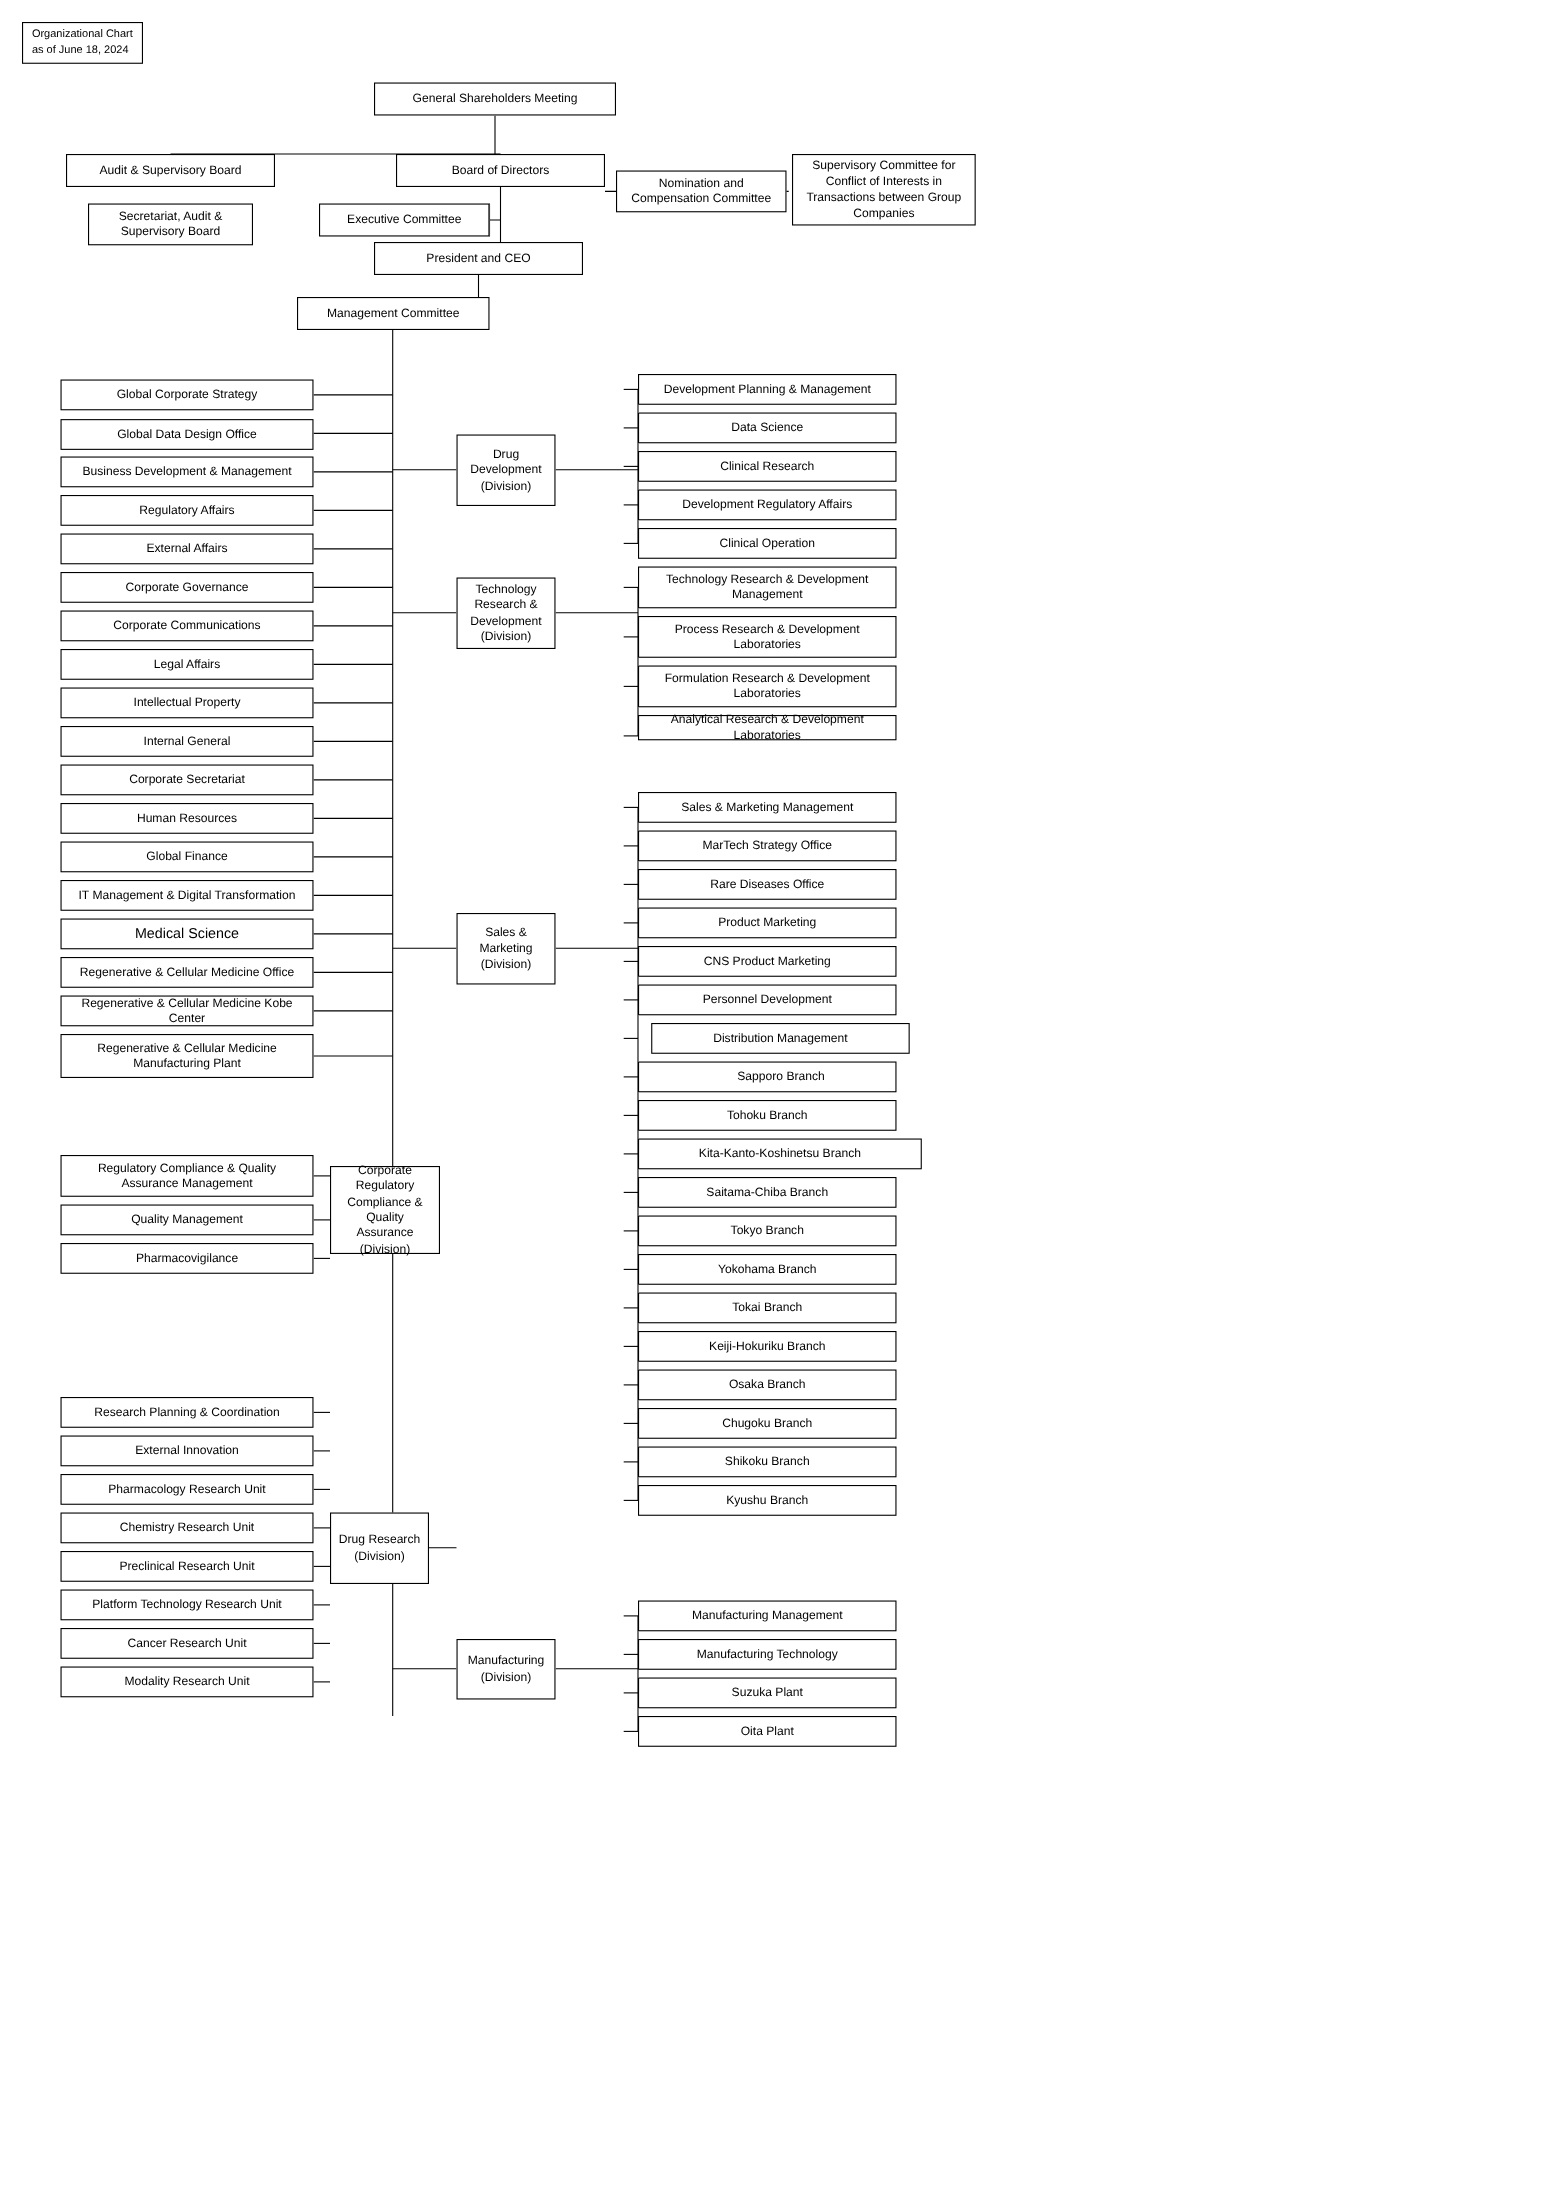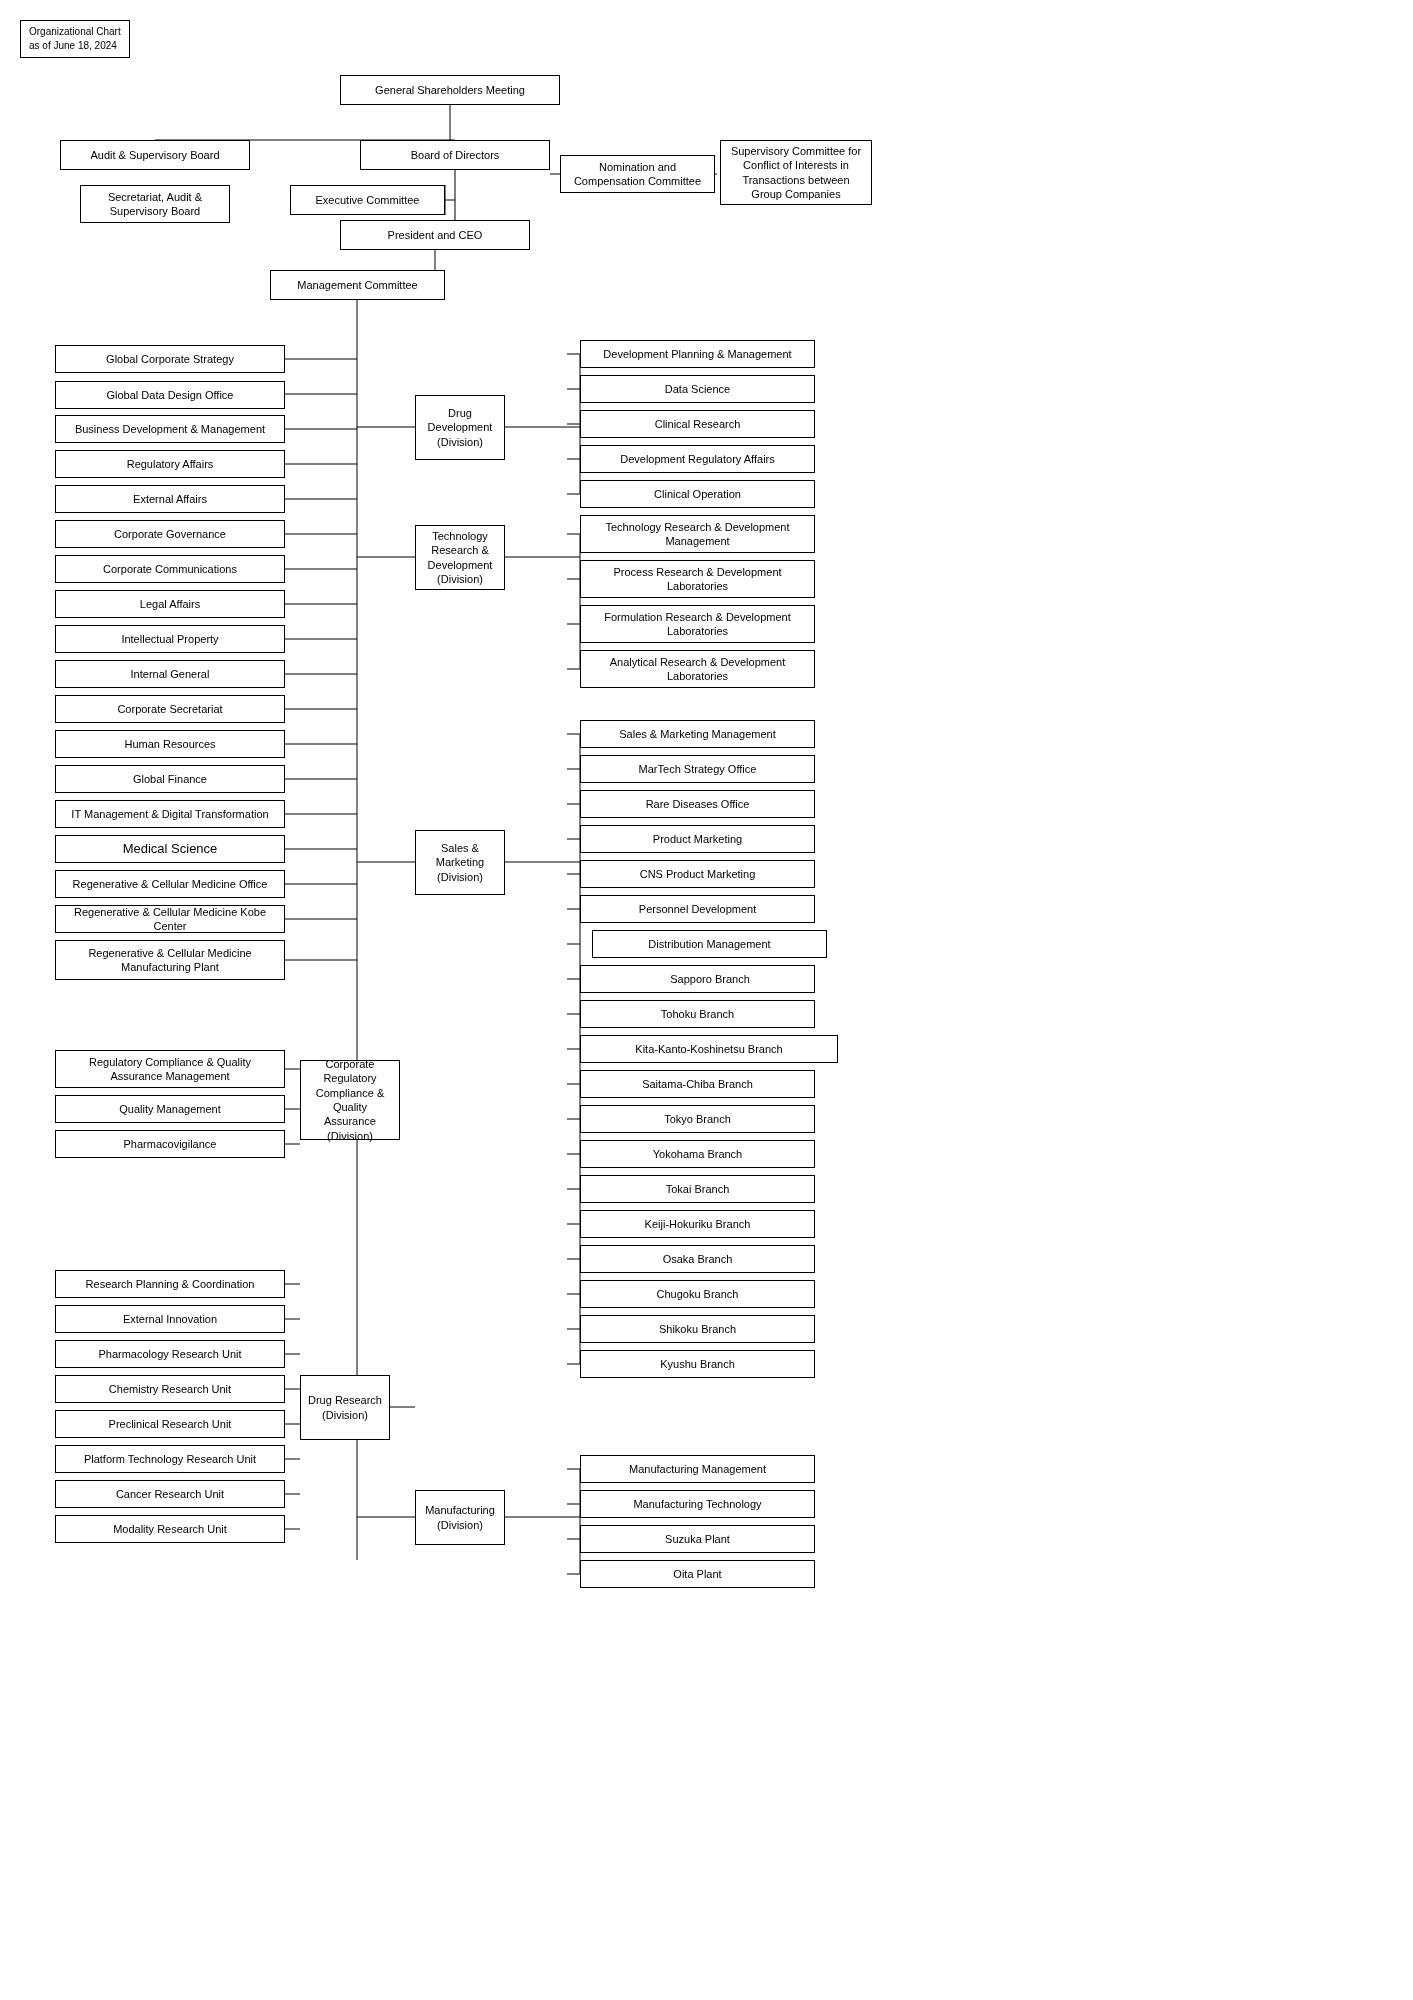--- a/index.html
+++ b/index.html
@@ -154,21 +154,21 @@
     <line x1="567" y1="1539" x2="580" y2="1539" stroke="#000" stroke-width="1"></line>
     <line x1="567" y1="1574" x2="580" y2="1574" stroke="#000" stroke-width="1"></line>
   </svg>
 
 <div class="box" style="left: 340px; top: 75px; width: 220px; height: 30px; font-size: 11px; line-height: 1.3;">General Shareholders Meeting</div>
     <div class="box" style="left: 60px; top: 140px; width: 190px; height: 30px; font-size: 11px; line-height: 1.3;">Audit &amp; Supervisory Board</div>
     <div class="box" style="left: 360px; top: 140px; width: 190px; height: 30px; font-size: 11px; line-height: 1.3;">Board of Directors</div>
     <div class="box" style="left: 80px; top: 185px; width: 150px; height: 38px; font-size: 11px; line-height: 1.3;">Secretariat, Audit &amp; Supervisory Board</div>
     <div class="box" style="left: 290px; top: 185px; width: 155px; height: 30px; font-size: 11px; line-height: 1.3;">Executive Committee</div>
     <div class="box" style="left: 560px; top: 155px; width: 155px; height: 38px; font-size: 11px; line-height: 1.3;">Nomination and Compensation Committee</div>
-    <div class="box" style="left: 720px; top: 140px; width: 152px; height: 65px; font-size: 11px; line-height: 1.3;">Supervisory Committee for Conflict of Interests in Transactions between Group Companies</div>
+    <div class="box" style="left: 720px; top: 140px; width: 167px; height: 65px; font-size: 11px; line-height: 1.3;">Supervisory Committee for Conflict of Interests in Transactions between Group Companies</div>
     <div class="box" style="left: 340px; top: 220px; width: 190px; height: 30px; font-size: 11px; line-height: 1.3;">President and CEO</div>
     <div class="box" style="left: 270px; top: 270px; width: 175px; height: 30px; font-size: 11px; line-height: 1.3;">Management Committee</div>
     <div class="box" style="left: 55px; top: 345px; width: 230px; height: 28px; font-size: 11px; line-height: 1.3;">Global Corporate Strategy</div>
     <div class="box" style="left: 55px; top: 381px; width: 230px; height: 28px; font-size: 11px; line-height: 1.3;">Global Data Design Office</div>
     <div class="box" style="left: 55px; top: 415px; width: 230px; height: 28px; font-size: 11px; line-height: 1.3;">Business Development &amp; Management</div>
     <div class="box" style="left: 55px; top: 450px; width: 230px; height: 28px; font-size: 11px; line-height: 1.3;">Regulatory Affairs</div>
     <div class="box" style="left: 55px; top: 485px; width: 230px; height: 28px; font-size: 11px; line-height: 1.3;">External Affairs</div>
     <div class="box" style="left: 55px; top: 520px; width: 230px; height: 28px; font-size: 11px; line-height: 1.3;">Corporate Governance</div>
     <div class="box" style="left: 55px; top: 555px; width: 230px; height: 28px; font-size: 11px; line-height: 1.3;">Corporate Communications</div>
     <div class="box" style="left: 55px; top: 590px; width: 230px; height: 28px; font-size: 11px; line-height: 1.3;">Legal Affairs</div>
@@ -185,21 +185,21 @@
     <div class="box" style="left: 415px; top: 395px; width: 90px; height: 65px; font-size: 11px; line-height: 1.3;">Drug Development (Division)</div>
     <div class="box" style="left: 580px; top: 340px; width: 235px; height: 28px; font-size: 11px; line-height: 1.3;">Development Planning &amp; Management</div>
     <div class="box" style="left: 580px; top: 375px; width: 235px; height: 28px; font-size: 11px; line-height: 1.3;">Data Science</div>
     <div class="box" style="left: 580px; top: 410px; width: 235px; height: 28px; font-size: 11px; line-height: 1.3;">Clinical Research</div>
     <div class="box" style="left: 580px; top: 445px; width: 235px; height: 28px; font-size: 11px; line-height: 1.3;">Development Regulatory Affairs</div>
     <div class="box" style="left: 580px; top: 480px; width: 235px; height: 28px; font-size: 11px; line-height: 1.3;">Clinical Operation</div>
     <div class="box" style="left: 415px; top: 525px; width: 90px; height: 65px; font-size: 11px; line-height: 1.3;">Technology Research &amp; Development (Division)</div>
     <div class="box" style="left: 580px; top: 515px; width: 235px; height: 38px; font-size: 11px; line-height: 1.3;">Technology Research &amp; Development Management</div>
     <div class="box" style="left: 580px; top: 560px; width: 235px; height: 38px; font-size: 11px; line-height: 1.3;">Process Research &amp; Development Laboratories</div>
     <div class="box" style="left: 580px; top: 605px; width: 235px; height: 38px; font-size: 11px; line-height: 1.3;">Formulation Research &amp; Development Laboratories</div>
-    <div class="box" style="left: 580px; top: 650px; width: 235px; height: 38px; font-size: 11px; line-height: 1.3;">Analytical Research &amp; Development Laboratories</div>
+    <div class="box" style="left: 580px; top: 650px; width: 235px; height: 23px; font-size: 11px; line-height: 1.3;">Analytical Research &amp; Development Laboratories</div>
     <div class="box" style="left: 415px; top: 830px; width: 90px; height: 65px; font-size: 11px; line-height: 1.3;">Sales &amp; Marketing (Division)</div>
     <div class="box" style="left: 580px; top: 720px; width: 235px; height: 28px; font-size: 11px; line-height: 1.3;">Sales &amp; Marketing Management</div>
     <div class="box" style="left: 580px; top: 755px; width: 235px; height: 28px; font-size: 11px; line-height: 1.3;">MarTech Strategy Office</div>
     <div class="box" style="left: 580px; top: 790px; width: 235px; height: 28px; font-size: 11px; line-height: 1.3;">Rare Diseases Office</div>
     <div class="box" style="left: 580px; top: 825px; width: 235px; height: 28px; font-size: 11px; line-height: 1.3;">Product Marketing</div>
     <div class="box" style="left: 580px; top: 860px; width: 235px; height: 28px; font-size: 11px; line-height: 1.3;">CNS Product Marketing</div>
     <div class="box" style="left: 580px; top: 895px; width: 235px; height: 28px; font-size: 11px; line-height: 1.3;">Personnel Development</div>
     <div class="box" style="left: 580px; top: 930px; width: 235px; height: 28px; font-size: 11px; line-height: 1.3; margin-left: 12px;">Distribution Management</div>
     <div class="box" style="left: 580px; top: 965px; width: 235px; height: 28px; font-size: 11px; line-height: 1.3; padding-left: 31px;">Sapporo Branch</div>
     <div class="box" style="left: 580px; top: 1000px; width: 235px; height: 28px; font-size: 11px; line-height: 1.3;">Tohoku Branch</div>

